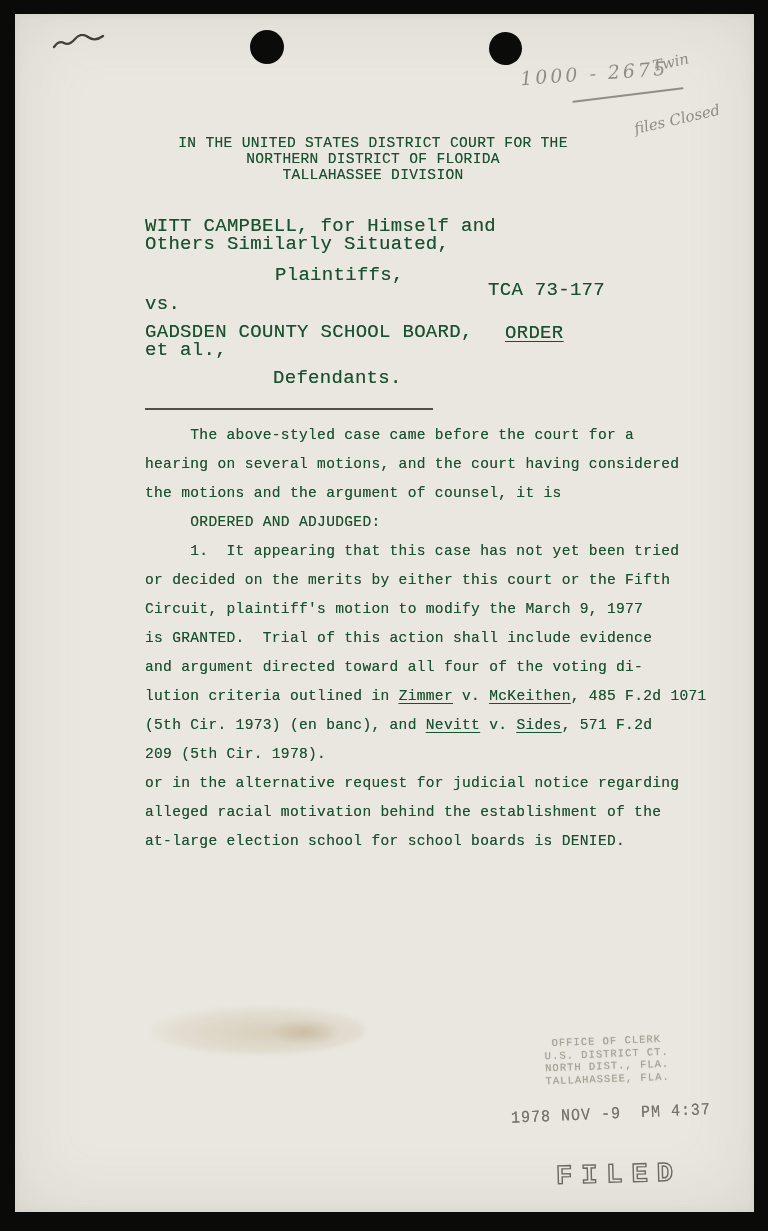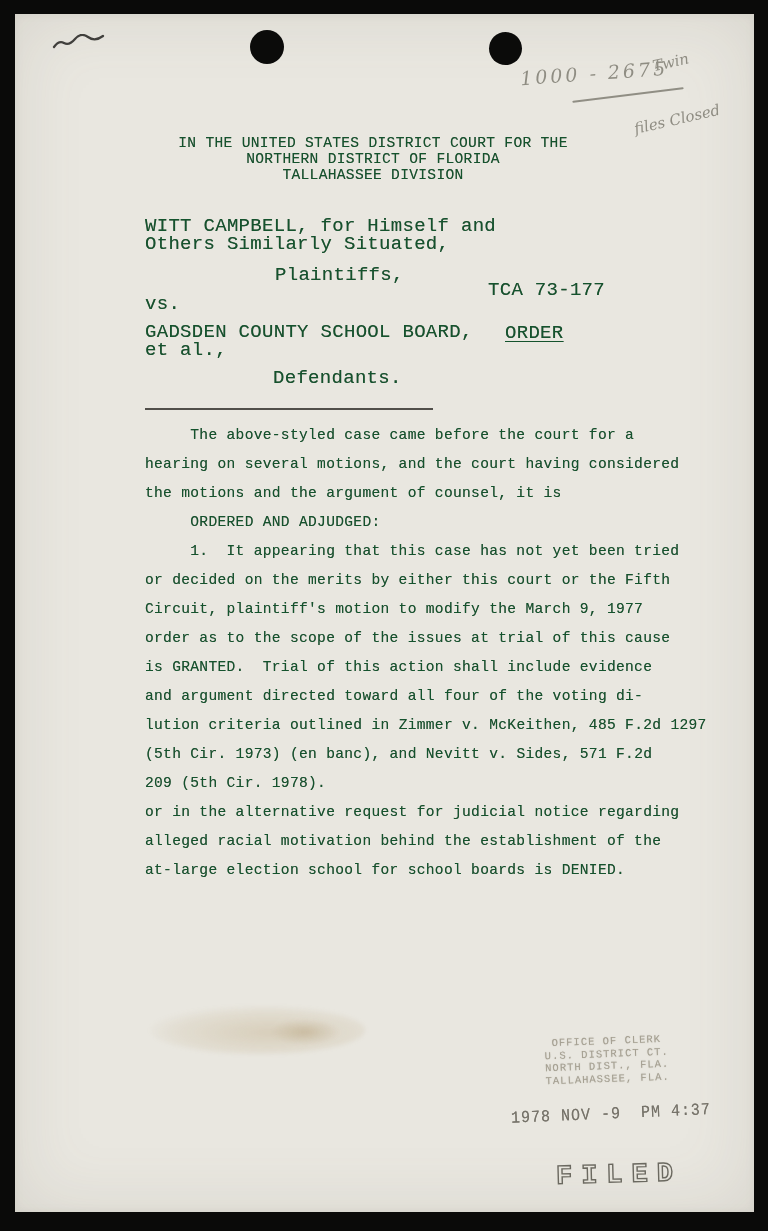--- a/index.html
+++ b/index.html
@@ -32,21 +32,21 @@
     position:absolute;left:158px;top:121px;width:400px;text-align:center;
     font-size:14.6px;line-height:16px;letter-spacing:0.3px;
   }
   
   .cap{position:absolute;font-size:19px;line-height:18px;letter-spacing:0.3px;white-space:pre;}
   .underlined{text-decoration:underline;text-underline-offset:3px;text-decoration-thickness:1.3px;}
   .caption-rule{position:absolute;left:130px;top:394px;width:288px;height:1.5px;background:#514f4a;}
   
   .body-text{position:absolute;left:130px;top:407px;font-size:14.6px;letter-spacing:0.3px;}
   .body-text .tline{white-space:pre;height:29px;line-height:29px;}
-  .body-text .u{text-underline-offset:2.5px;text-decoration-thickness:1.2px;}
+  .body-text .u{text-decoration:underline;text-underline-offset:2.5px;text-decoration-thickness:1.2px;}
   
   .stain{
     position:absolute;left:135px;top:992px;width:215px;height:48px;
     background:radial-gradient(ellipse at 55% 55%, rgba(168,138,82,0.26), rgba(168,138,82,0.10) 55%, transparent 75%);
     filter:blur(2px);border-radius:50%;
   }
   .stain2{
     position:absolute;left:255px;top:1005px;width:70px;height:26px;
     background:radial-gradient(ellipse, rgba(150,118,62,0.25), transparent 70%);
     filter:blur(1.5px);border-radius:50%;
@@ -108,24 +108,23 @@
     <div class="caption-rule"></div>
 
     <div class="body-text ink">
         <div class="tline"><span>     The above-styled case came before the court for a</span></div>
         <div class="tline"><span>hearing on several motions, and the court having considered</span></div>
         <div class="tline"><span>the motions and the argument of counsel, it is</span></div>
         <div class="tline"><span>     ORDERED AND ADJUDGED:</span></div>
         <div class="tline"><span>     1.  It appearing that this case has not yet been tried</span></div>
         <div class="tline"><span>or decided on the merits by either this court or the Fifth</span></div>
         <div class="tline"><span>Circuit, plaintiff's motion to modify the March 9, 1977</span></div>
-        <div class="tline"><span>order as to the scope of the issues at trial of this cause</span></div>
         <div class="tline"><span>is GRANTED.  Trial of this action shall include evidence</span></div>
         <div class="tline"><span>and argument directed toward all four of the voting di-</span></div>
-        <div class="tline"><span>lution criteria outlined in </span><span class="u">Zimmer</span><span> v. </span><span class="u">McKeithen</span><span>, 485 F.2d 1297</span></div>
+        <div class="tline"><span>lution criteria outlined in </span><span class="u">Zimmer</span><span> v. </span><span class="u">McKeithen</span><span>, 485 F.2d 1071</span></div>
         <div class="tline"><span>(5th Cir. 1973) (en banc), and </span><span class="u">Nevitt</span><span> v. </span><span class="u">Sides</span><span>, 571 F.2d</span></div>
         <div class="tline"><span>209 (5th Cir. 1978).</span></div>
         <div class="tline"><span>or in the alternative request for judicial notice regarding</span></div>
         <div class="tline"><span>alleged racial motivation behind the establishment of the</span></div>
         <div class="tline"><span>at-large election school for school boards is DENIED.</span></div>
       </div>
 
     <div class="stain"></div>
     <div class="stain2"></div>
 

